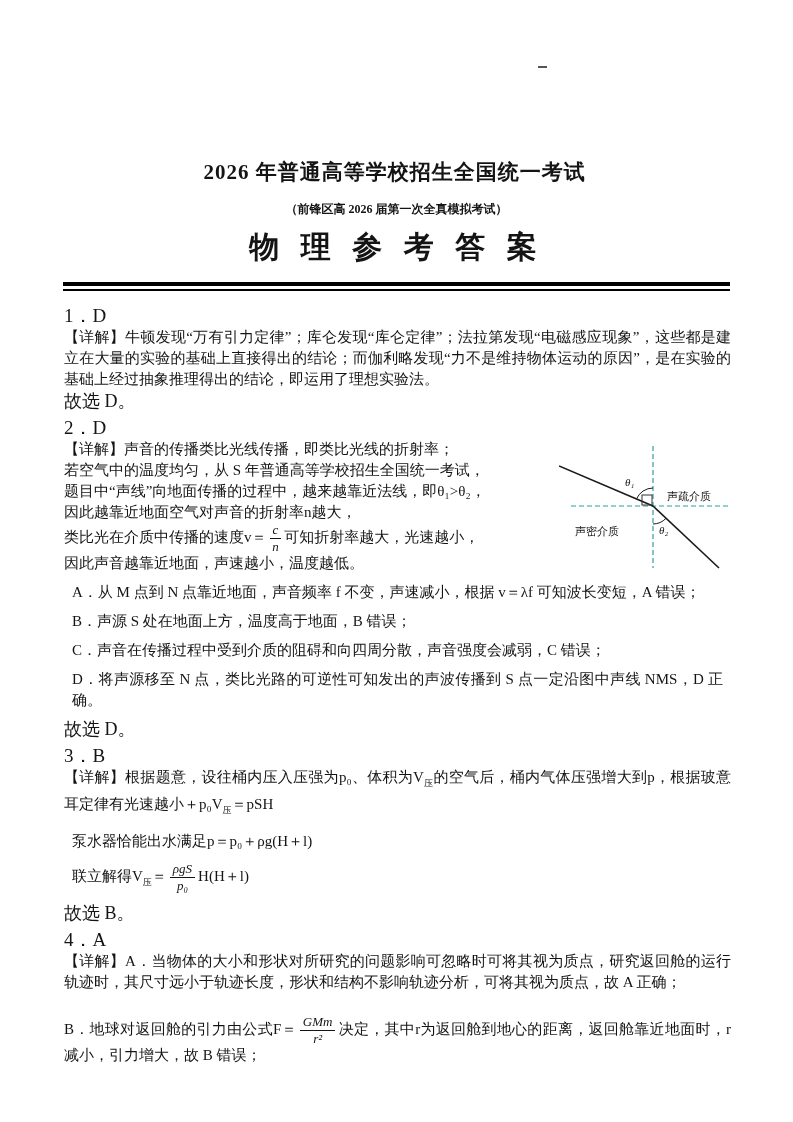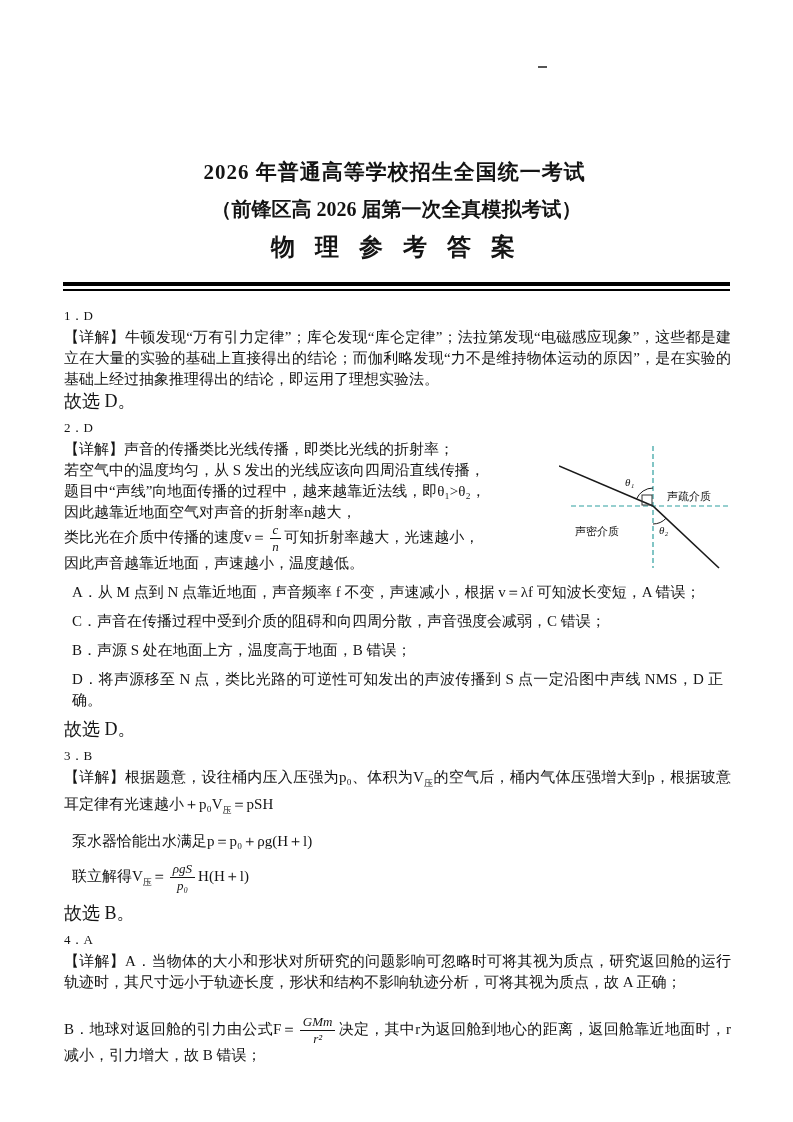--- a/index.html
+++ b/index.html
@@ -10,32 +10,32 @@
   }
   .page { position:relative; width:793px; height:1122px; }
 
   .stray-mark {
     position:absolute; left:538px; top:66px;
     width:9px; height:2px; background:#555;
   }
 
   .header { padding-top:158px; text-align:center; }
   .exam-title { font-size:21px; line-height:28px; font-weight:bold; margin:0 4px 13px 0; letter-spacing:1px; }
-  .exam-subtitle { font-size:20px; line-height:20px; font-weight:bold; margin:0 0 8px 0; }
-  .answers-title { font-size:24px; line-height:40px; font-weight:bold; margin:0 0 15px 0; letter-spacing:7px; }
+  .exam-subtitle { font-size:12px; line-height:20px; font-weight:bold; margin:0 0 8px 0; }
+  .answers-title { font-size:30px; line-height:40px; font-weight:bold; margin:0 0 15px 0; letter-spacing:7px; }
 
   .divider {
     margin:0 63px; height:3px;
     border-top:4px solid #000; border-bottom:2px solid #000;
   }
 
   .content { padding:10px 62px 0 64px; }
 
   .para { font-size:15px; line-height:21px; text-align:justify; margin:0; }
-  .num-line { font-size:13px; line-height:21px; margin:4px 0 1px 0; }
+  .num-line { font-size:19px; line-height:21px; margin:4px 0 1px 0; }
   .choose-line { font-size:18px; line-height:21px; margin:1px 0 5px 0; }
   .section { position:relative; }
 
   .var { }
   sub.cjk { font-size:9px; }
 
   .frac {
     display:inline-block; vertical-align:middle; text-align:center;
     line-height:1.05; margin:0 3px; font-size:13px; font-style:italic;
   }
@@ -98,28 +98,28 @@
           <path d="M 94 44 A 18 18 0 0 0 77.5 55" fill="none" stroke="#1a1a1a" stroke-width="1"></path>
           <path d="M 94 80 A 18 18 0 0 0 107 74.3" fill="none" stroke="#1a1a1a" stroke-width="1"></path>
 
           <text x="66" y="42" class="theta">θ₁</text>
           <text x="100" y="90" class="theta">θ₂</text>
           <text x="108" y="56">声疏介质</text>
           <text x="16" y="91">声密介质</text>
         </svg>
       </div>
 
-      <p class="para">若空气中的温度均匀，从 S 发出的光线应该向四周沿直线传播，</p>
+      <p class="para">若空气中的温度均匀，从 S 年普通高等学校招生全国统一考试，</p>
       <p class="para"><span>题目中“声线”向地面传播的过程中，越来越靠近法线，即</span><span class="var">θ₁&gt;θ₂</span><span>，</span></p>
       <p class="para"><span>因此越靠近地面空气对声音的折射率</span><span class="var">n</span><span>越大，</span></p>
       <p class="para"><span>类比光在介质中传播的速度</span><span class="var">v＝</span><span class="frac"><span class="num">c</span><span class="den">n</span></span><span>可知折射率越大，光速越小，</span></p>
       <p class="para">因此声音越靠近地面，声速越小，温度越低。</p>
       <p class="para opt">A．从 M 点到 N 点靠近地面，声音频率 f 不变，声速减小，根据 v＝λf 可知波长变短，A 错误；</p>
+      <p class="para opt">B．声源 S 处在地面上方，温度高于地面，B 错误；</p>
       <p class="para opt">C．声音在传播过程中受到介质的阻碍和向四周分散，声音强度会减弱，C 错误；</p>
-      <p class="para opt">B．声源 S 处在地面上方，温度高于地面，B 错误；</p>
       <p class="para opt">D．将声源移至 N 点，类比光路的可逆性可知发出的声波传播到 S 点一定沿图中声线 NMS，D 正确。</p>
       <div class="choose-line">故选 D。</div>
     </div>
 
     <div class="section">
       <div class="num-line">3．B</div>
       <p class="para"><span>【详解】根据题意，设往桶内压入压强为</span><span class="var">p₀</span><span>、体积为</span><span class="var"><span>V</span><sub class="cjk">压</sub></span><span>的空气后，桶内气体压强增大到</span><span class="var">p</span><span>，根据玻意耳定律有</span><span class="var"><span>光速越小＋p₀V</span><sub class="cjk">压</sub><span>＝pSH</span></span></p>
       <p class="para p-form"><span>泵水器恰能出水满足</span><span class="var">p＝p₀＋ρg(H＋l)</span></p>
       <p class="para p-form"><span>联立解得</span><span class="var"><span>V</span><sub class="cjk">压</sub></span><span class="var">＝</span><span class="frac"><span class="num">ρgS</span><span class="den">p₀</span></span><span class="var">H(H＋l)</span></p>
       <div class="choose-line">故选 B。</div>

